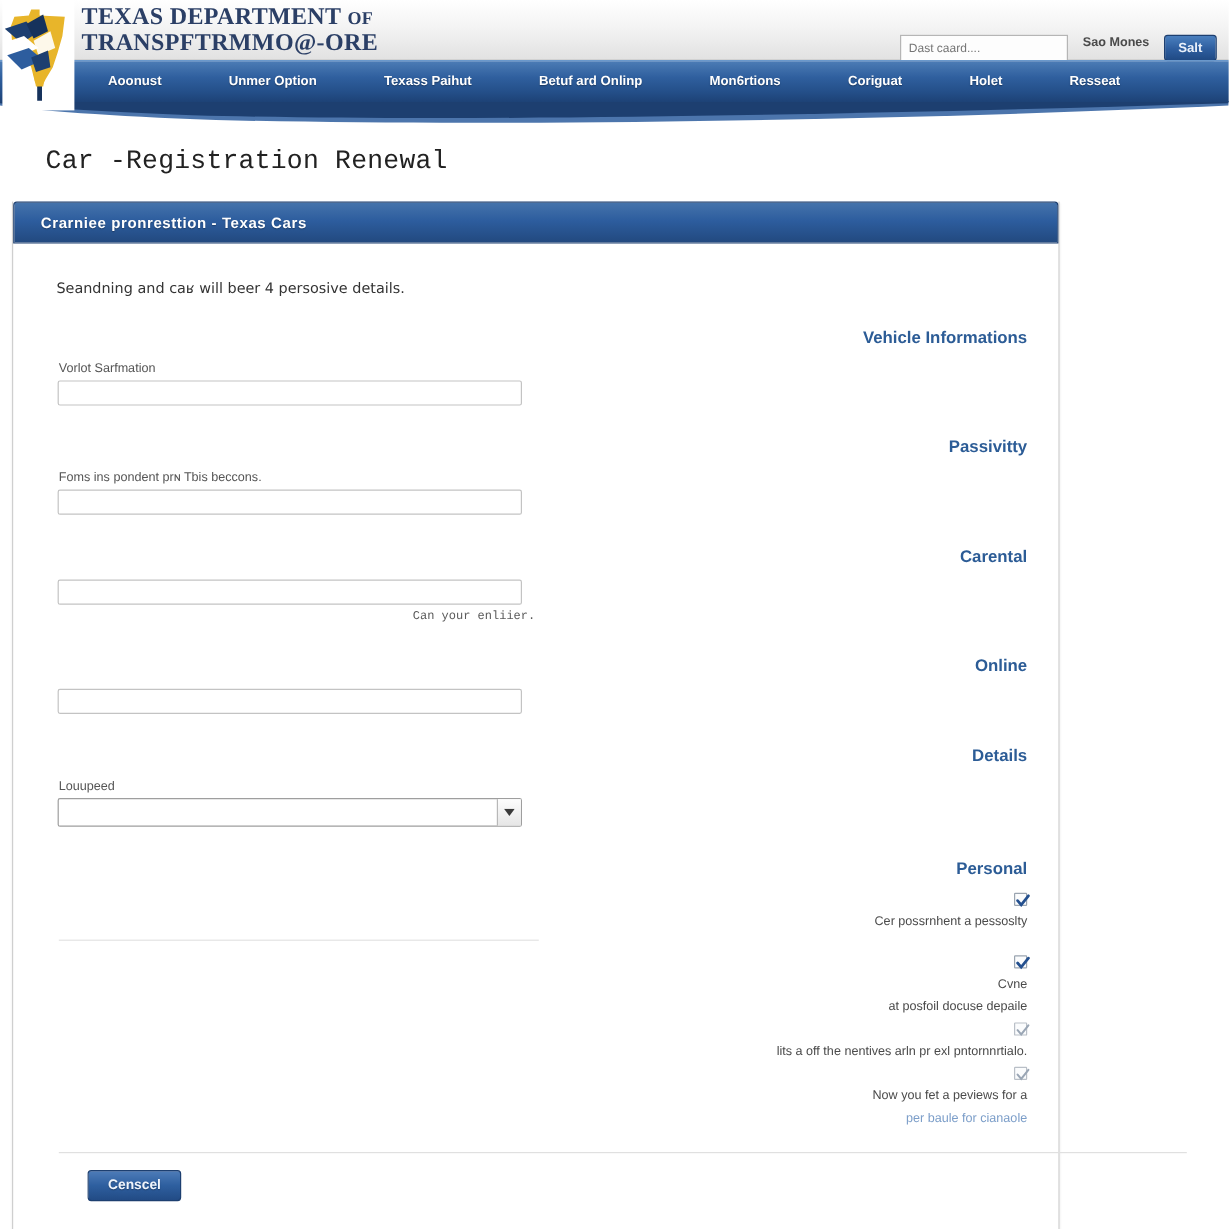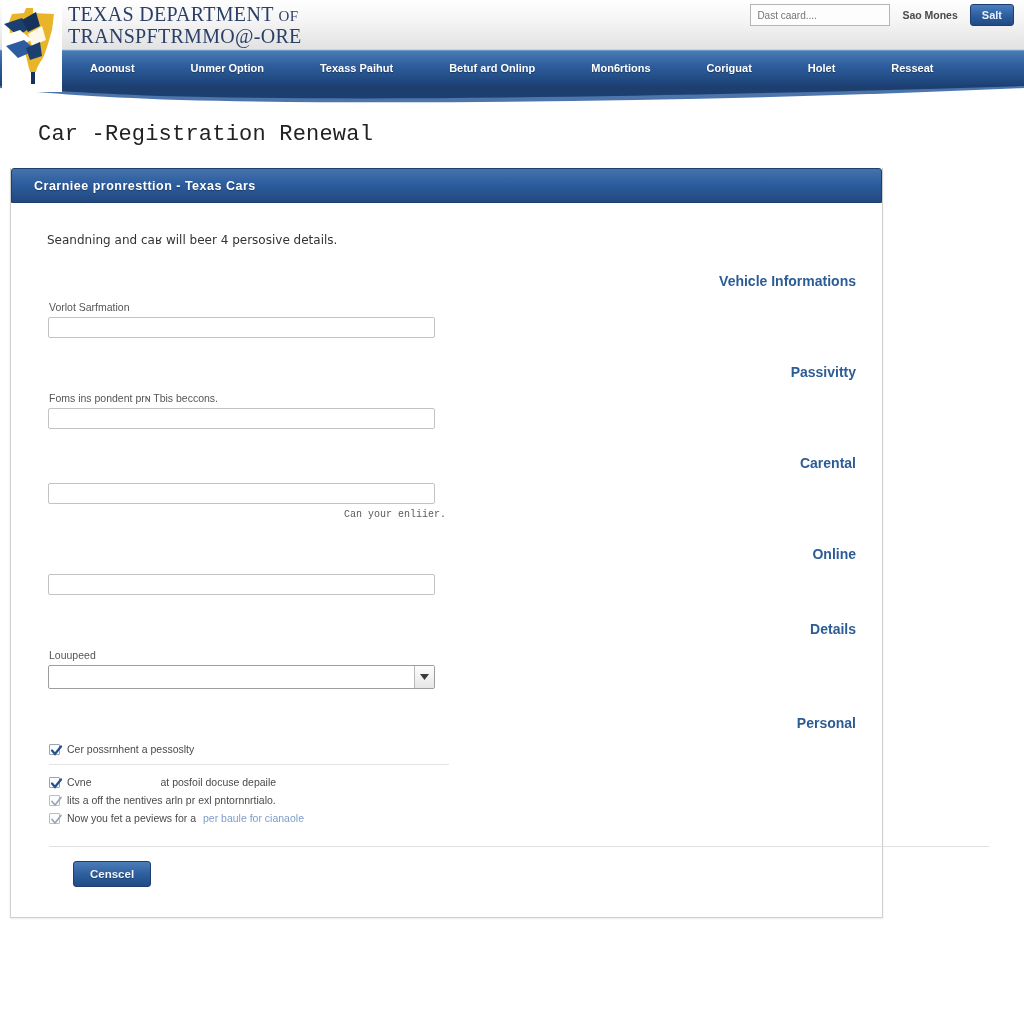--- a/index.html
+++ b/index.html
@@ -26,35 +26,34 @@
     overflow: hidden;
     z-index: 5;
   }
   .agency-title {
     position: absolute;
     left: 68px; top: 4px;
     line-height: 1.08;
   }
   .agency-title .l1, .agency-title .l2 {
     font-family: "Liberation Serif", serif;
-    font-weight: normal;
+    font-weight: bold;
     color: #2b3f66;
     letter-spacing: 0.3px;
     display: block;
     white-space: nowrap;
   }
   .agency-title .l1 { font-size: 20px; }
   .agency-title .l2 { font-size: 20px; }
   .agency-title .small { font-size: 15px; }
 
   .hdr-right {
     position: absolute;
-    right: 10px; top: 4px;
+    right: 10px; top: 29px;
     display: flex;
-    align-items: center;
     gap: 12px;
   }
   .search-input {
     width: 140px; height: 22px;
     border: 1px solid #b5b5b5;
     background: #fdfdfd;
     font-size: 10px;
     color: #9a9a9a;
     padding: 0 6px;
     font-family: "Liberation Sans", sans-serif;
@@ -207,20 +206,21 @@
   .sel-btn svg { display: block; }
 
   
   .cb-row {
     display: flex;
     align-items: flex-end;
     gap: 7px;
     margin: 0 0 6px 12px;
     font-size: 10.5px;
     color: #4a4a4a;
+    flex-direction: column;
   }
   .cb {
     width: 11px; height: 11px;
     border: 1px solid #9aa4b0;
     background: #fbfcfd;
     border-radius: 1px;
     flex: 0 0 auto;
     margin-top: 1px;
     position: relative;
   }

